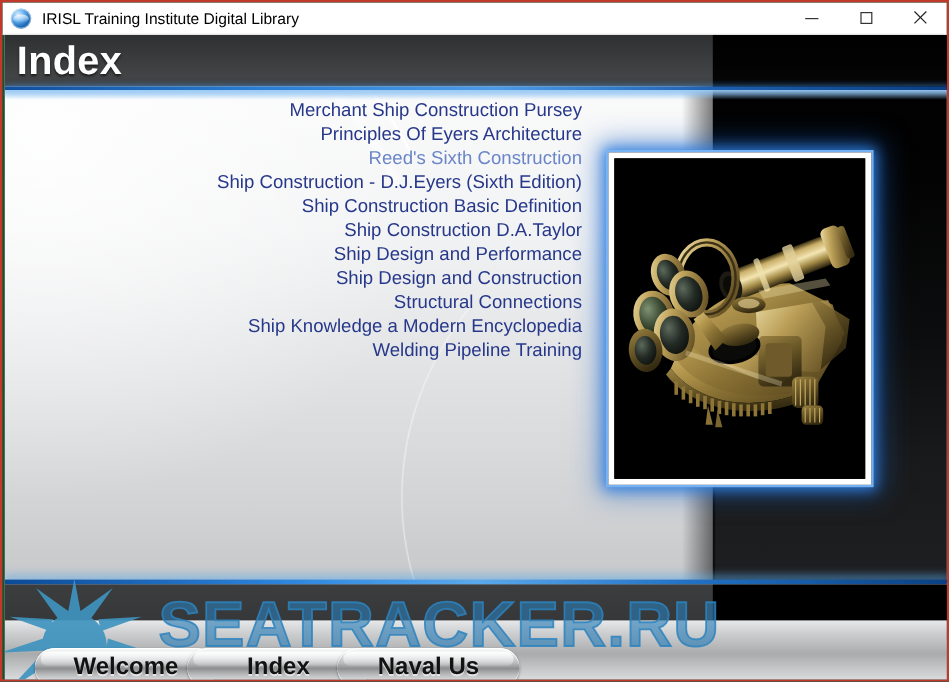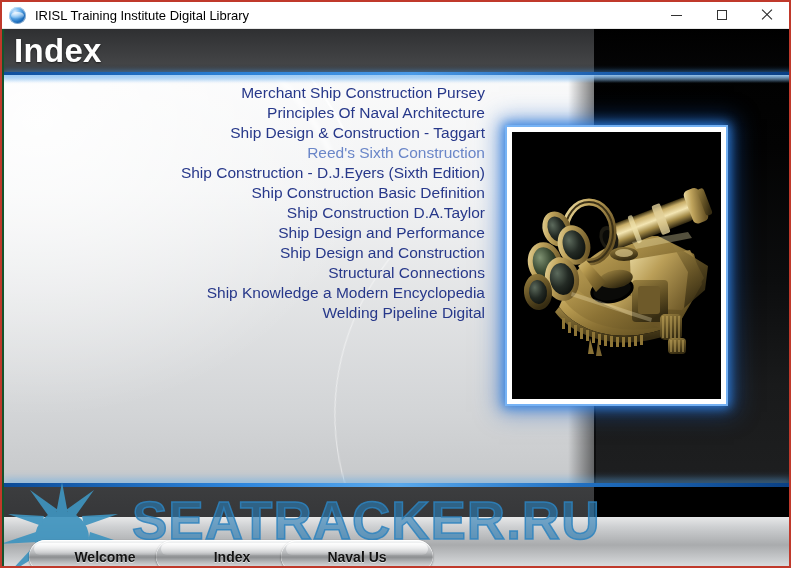--- a/index.html
+++ b/index.html
@@ -219,21 +219,21 @@
     cursor:pointer;
     overflow:hidden;
   }
   .nav-btn:before{
     content:"";position:absolute;left:5px;top:3px;right:5px;height:12px;
     border-radius:10px;
     background:linear-gradient(180deg,rgba(255,255,255,.92),rgba(255,255,255,.12));
   }
   .nav-btn span{
     position:relative;z-index:2;
-    font-size:14px;font-weight:bold;color:#121212;
+    font-size:20px;font-weight:bold;color:#121212;
     font-family:"Liberation Sans", sans-serif;
     text-shadow:0 1px 0 rgba(255,255,255,.6);
   }
   #btn-welcome{left:25px;}
   #btn-index{left:152px;}
   #btn-about{left:277px;}
 </style>
 </head>
 <body>
 
@@ -266,31 +266,30 @@
 
     <div class="header">
       <div class="hdr-dark"></div>
     </div>
     <div class="header-underline"></div>
     <div class="header-glowline"></div>
     <div class="page-title">Index</div>
 
     <div class="index-list">
       <a href="#" class="index-link">Merchant Ship Construction Pursey</a>
-      <a href="#" class="index-link">Principles Of Naval Architecture</a>
-      <a href="#" class="index-link">Ship Design &amp; Construction  - Taggart</a>
+      <a href="#" class="index-link">Principles Of Eyers Architecture</a>
       <a href="#" class="index-link alt">Reed's Sixth Construction</a>
       <a href="#" class="index-link">Ship Construction - D.J.Eyers (Sixth Edition)</a>
       <a href="#" class="index-link">Ship Construction Basic Definition</a>
       <a href="#" class="index-link">Ship Construction D.A.Taylor</a>
       <a href="#" class="index-link">Ship Design and Performance</a>
       <a href="#" class="index-link">Ship Design and Construction</a>
       <a href="#" class="index-link">Structural Connections</a>
       <a href="#" class="index-link">Ship Knowledge a Modern Encyclopedia</a>
-      <a href="#" class="index-link">Welding Pipeline Digital</a>
+      <a href="#" class="index-link">Welding Pipeline Training</a>
     </div>
 
     <div class="img-frame">
       <div class="img-inner">
         <svg class="sextant" viewBox="0 0 209 267" xmlns="http://www.w3.org/2000/svg">
           <defs>
             <linearGradient id="brass" x1="0" y1="0" x2="1" y2="1">
               <stop offset="0%" stop-color="#d9c07a"></stop>
               <stop offset="28%" stop-color="#b79a50"></stop>
               <stop offset="55%" stop-color="#8a7134"></stop>

